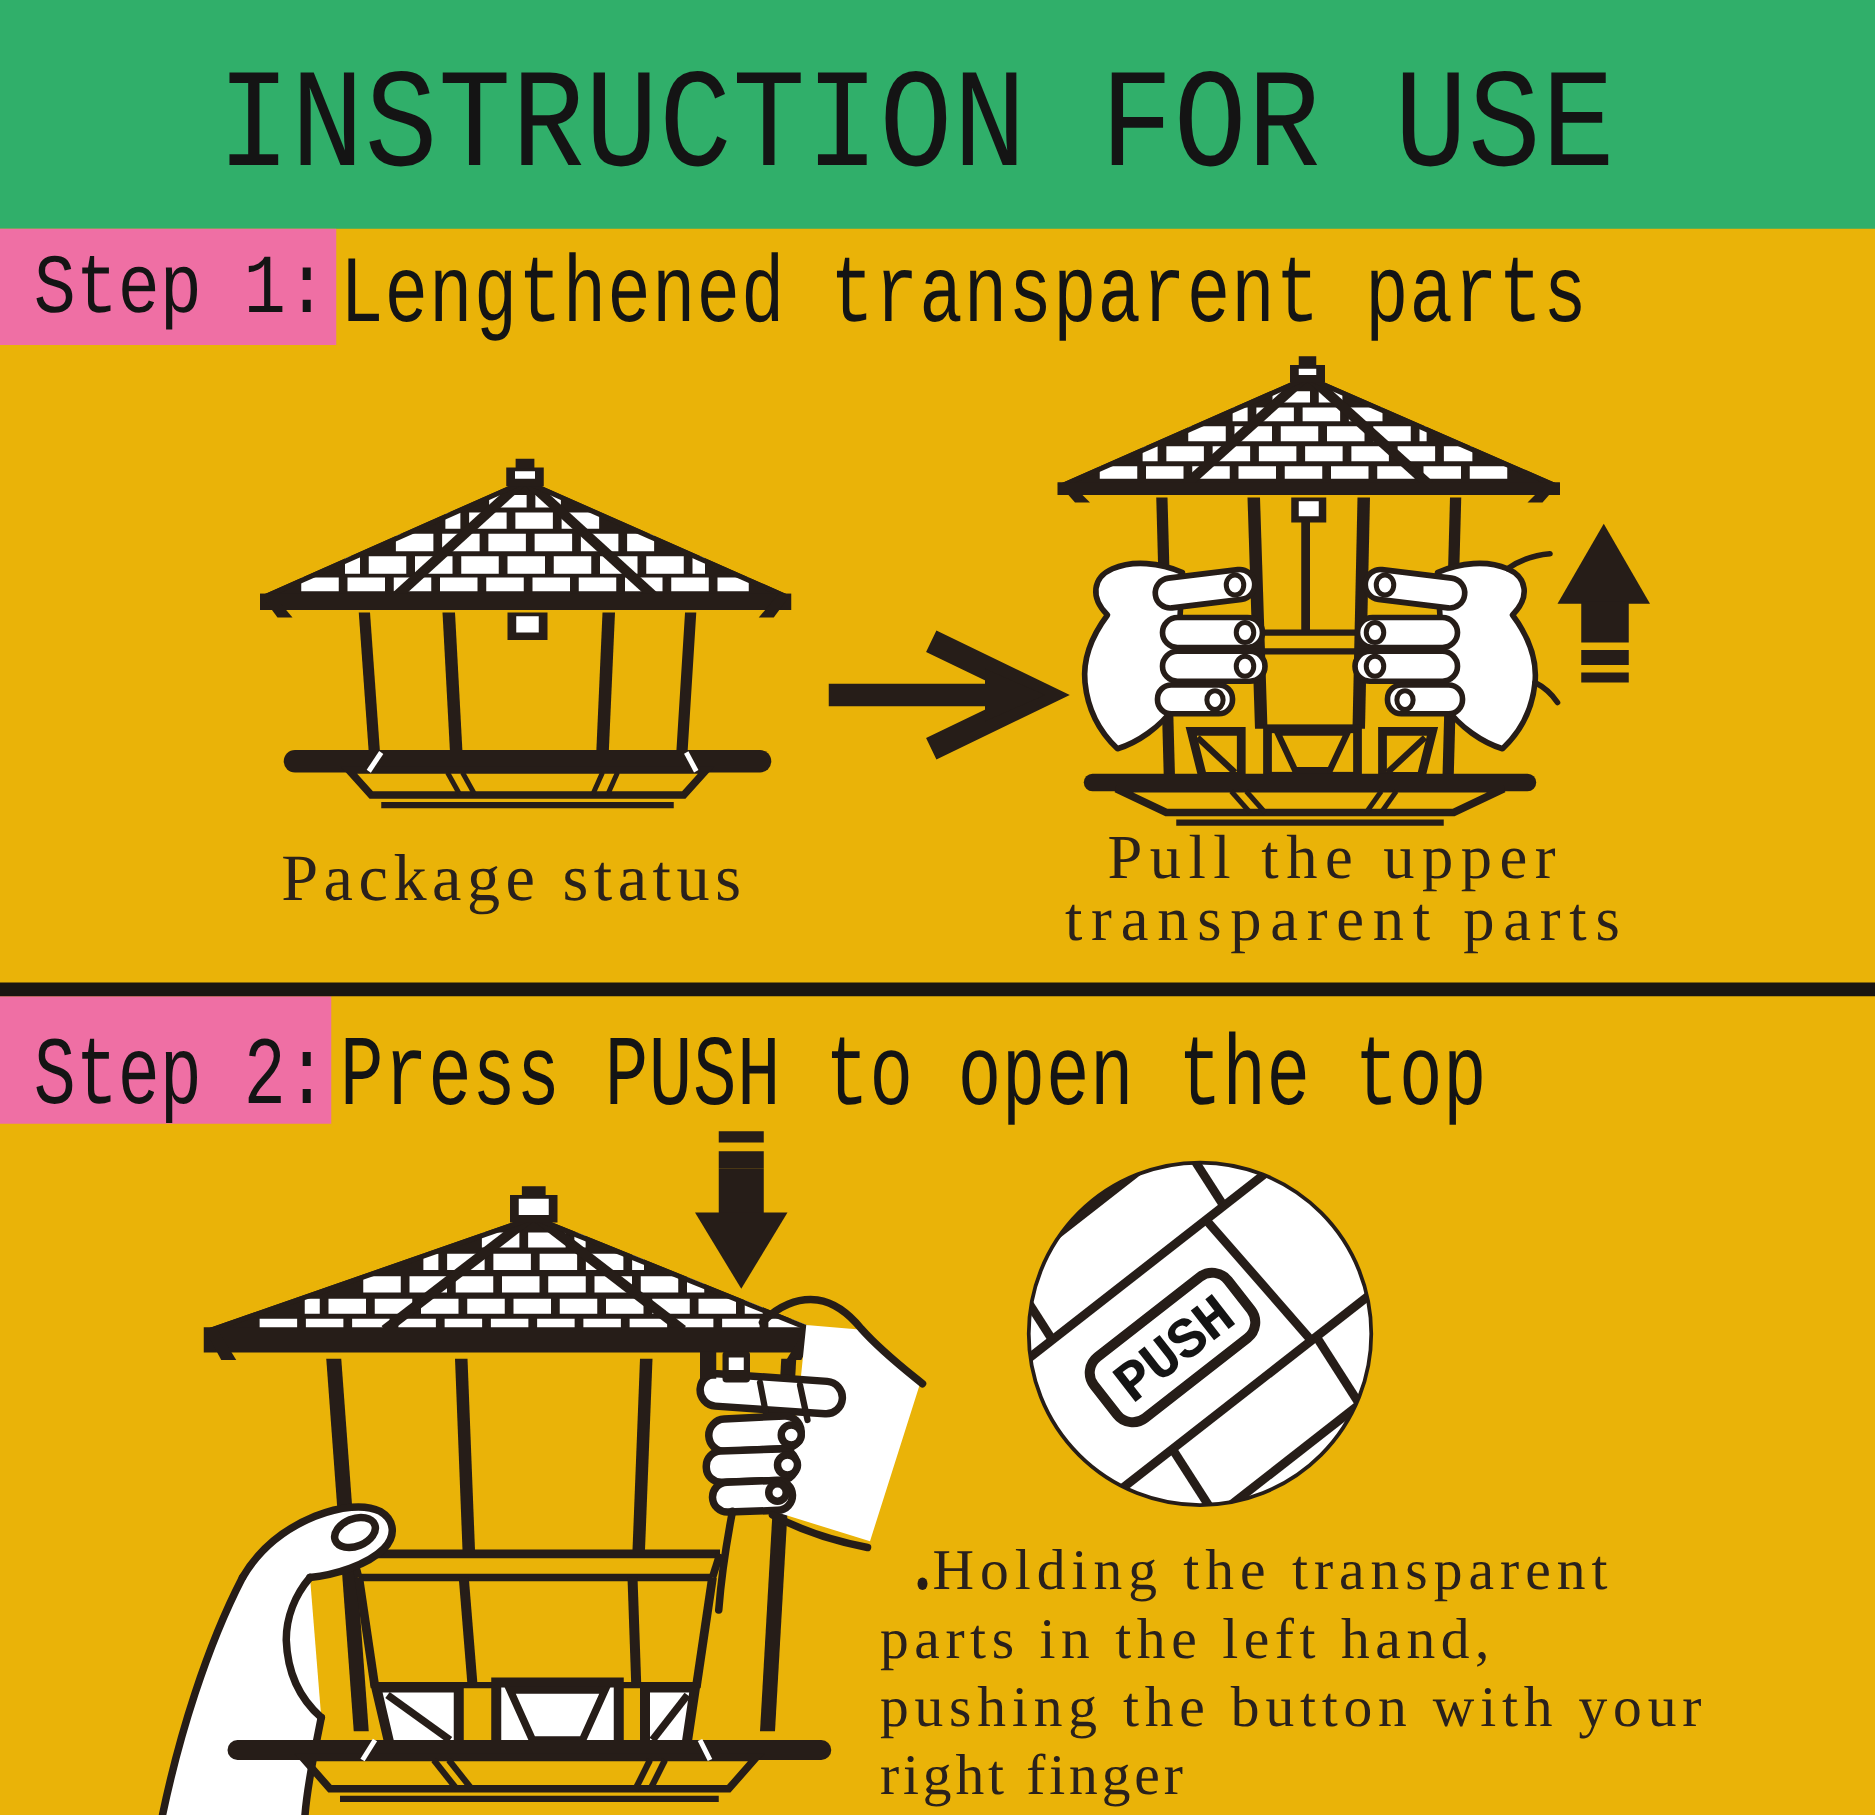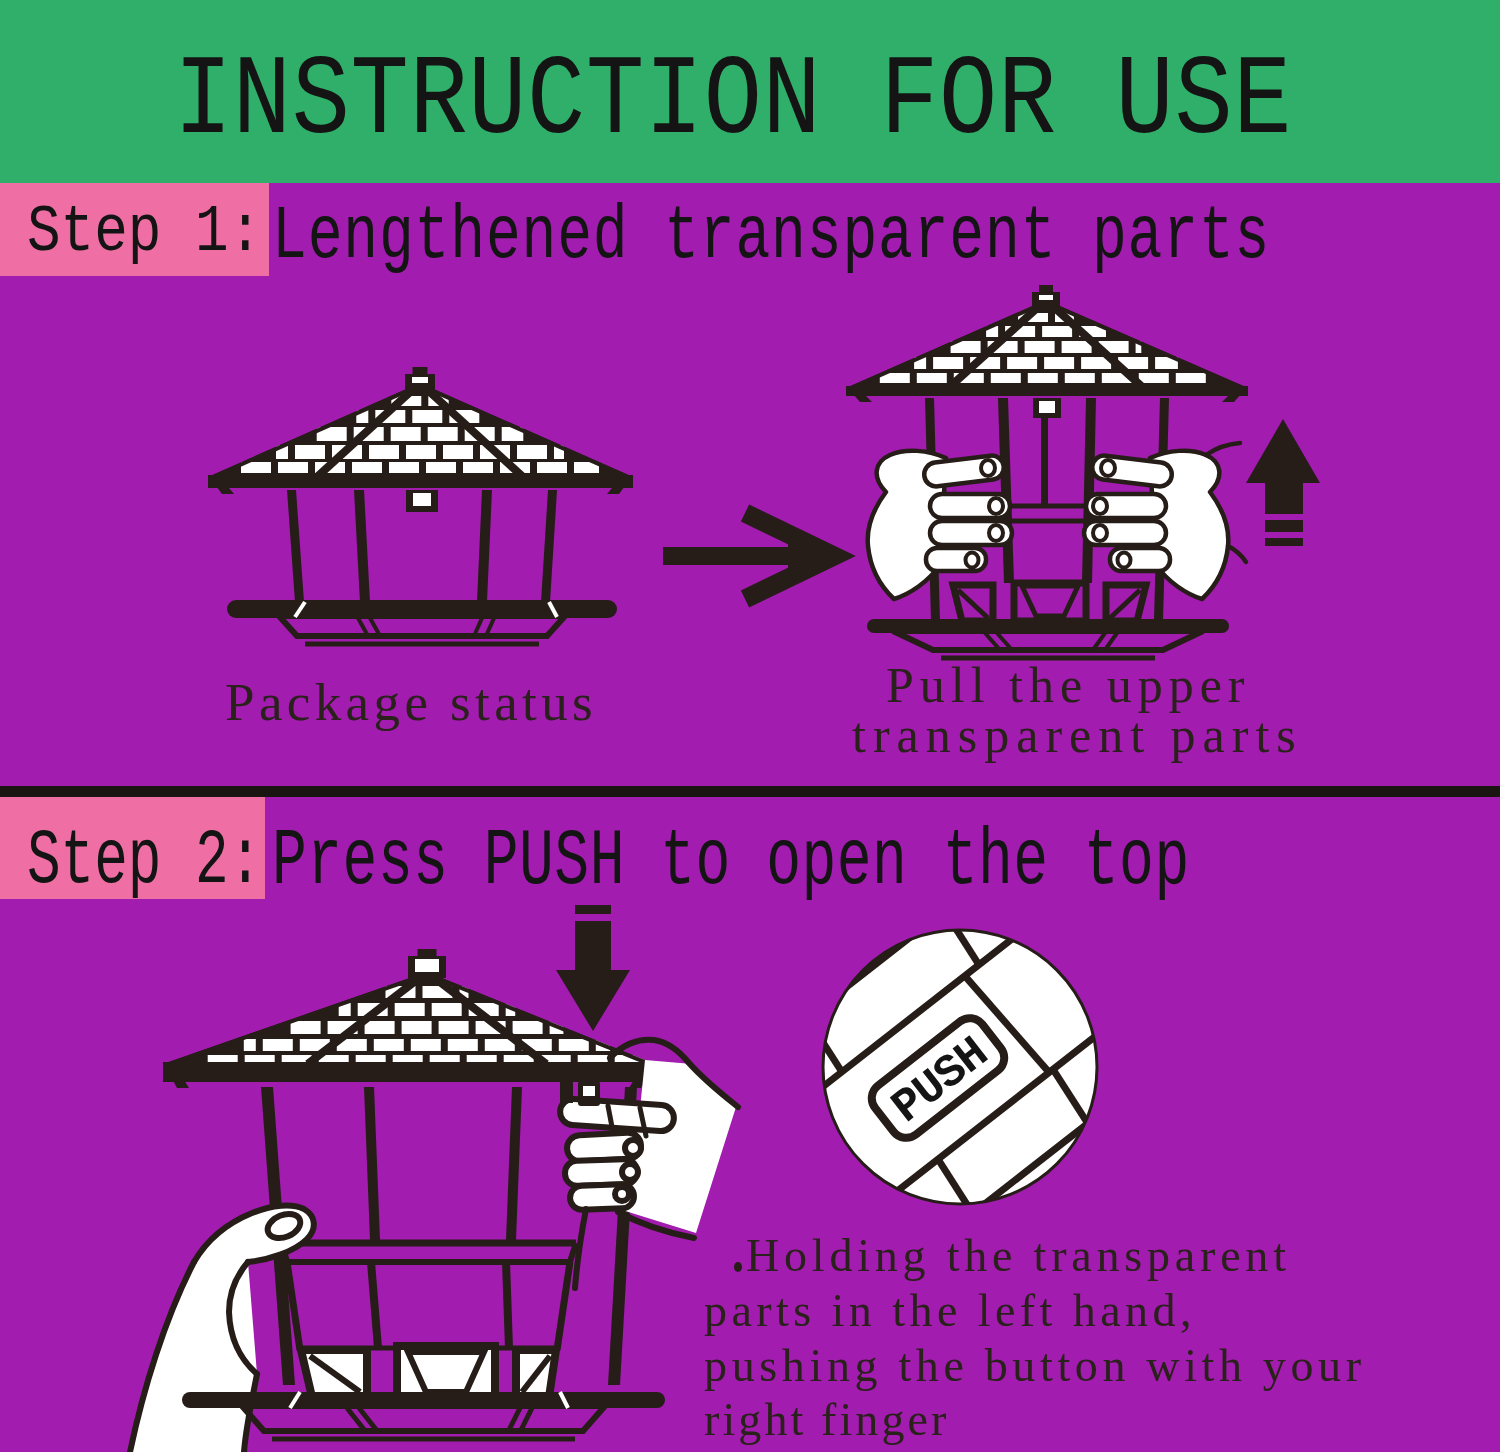--- a/index.html
+++ b/index.html
@@ -1,15 +1,15 @@
 <!DOCTYPE html>
 <html><head><meta charset="utf-8">
 <style>
 html,body{margin:0;padding:0;}
-#page{position:relative;width:1500px;height:1452px;background:#a21caf;overflow:hidden;}
+#page{position:relative;width:1500px;height:1452px;background:#eab308;overflow:hidden;}
 text{font-family:"Liberation Mono",monospace;fill:#141414;}
 .ser{font-family:"Liberation Serif",serif;fill:#2a211c;}
 </style></head><body>
 <div id="page">
 <svg width="1500" height="1452" viewBox="0 0 1500 1452">
 
 <rect x="0" y="0" width="1500" height="183" fill="#30af6a"></rect>
 <rect x="0" y="183" width="269" height="93" fill="#ef6fa4"></rect>
 <rect x="0" y="797" width="265" height="102" fill="#ef6fa4"></rect>
 <rect x="0" y="786" width="1500" height="11" fill="#1a1511"></rect>

